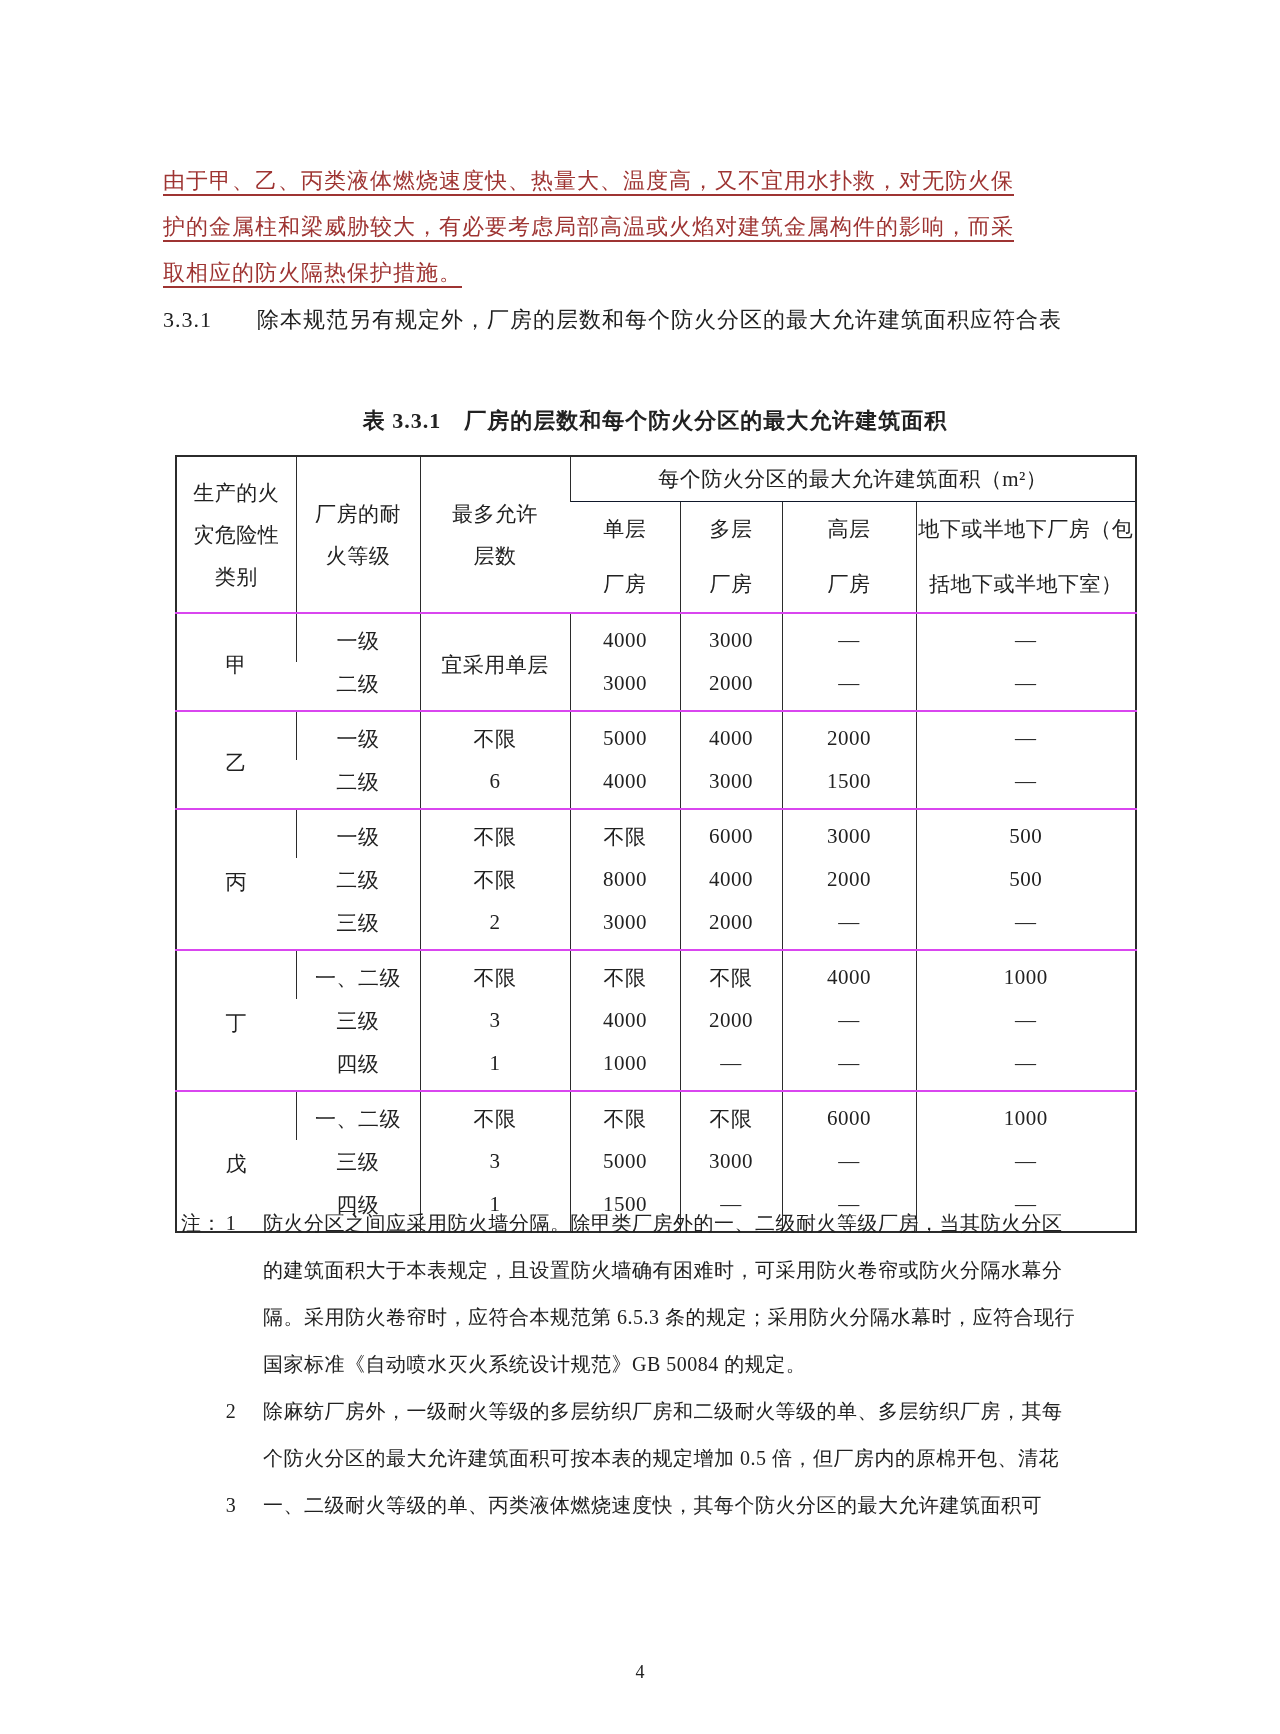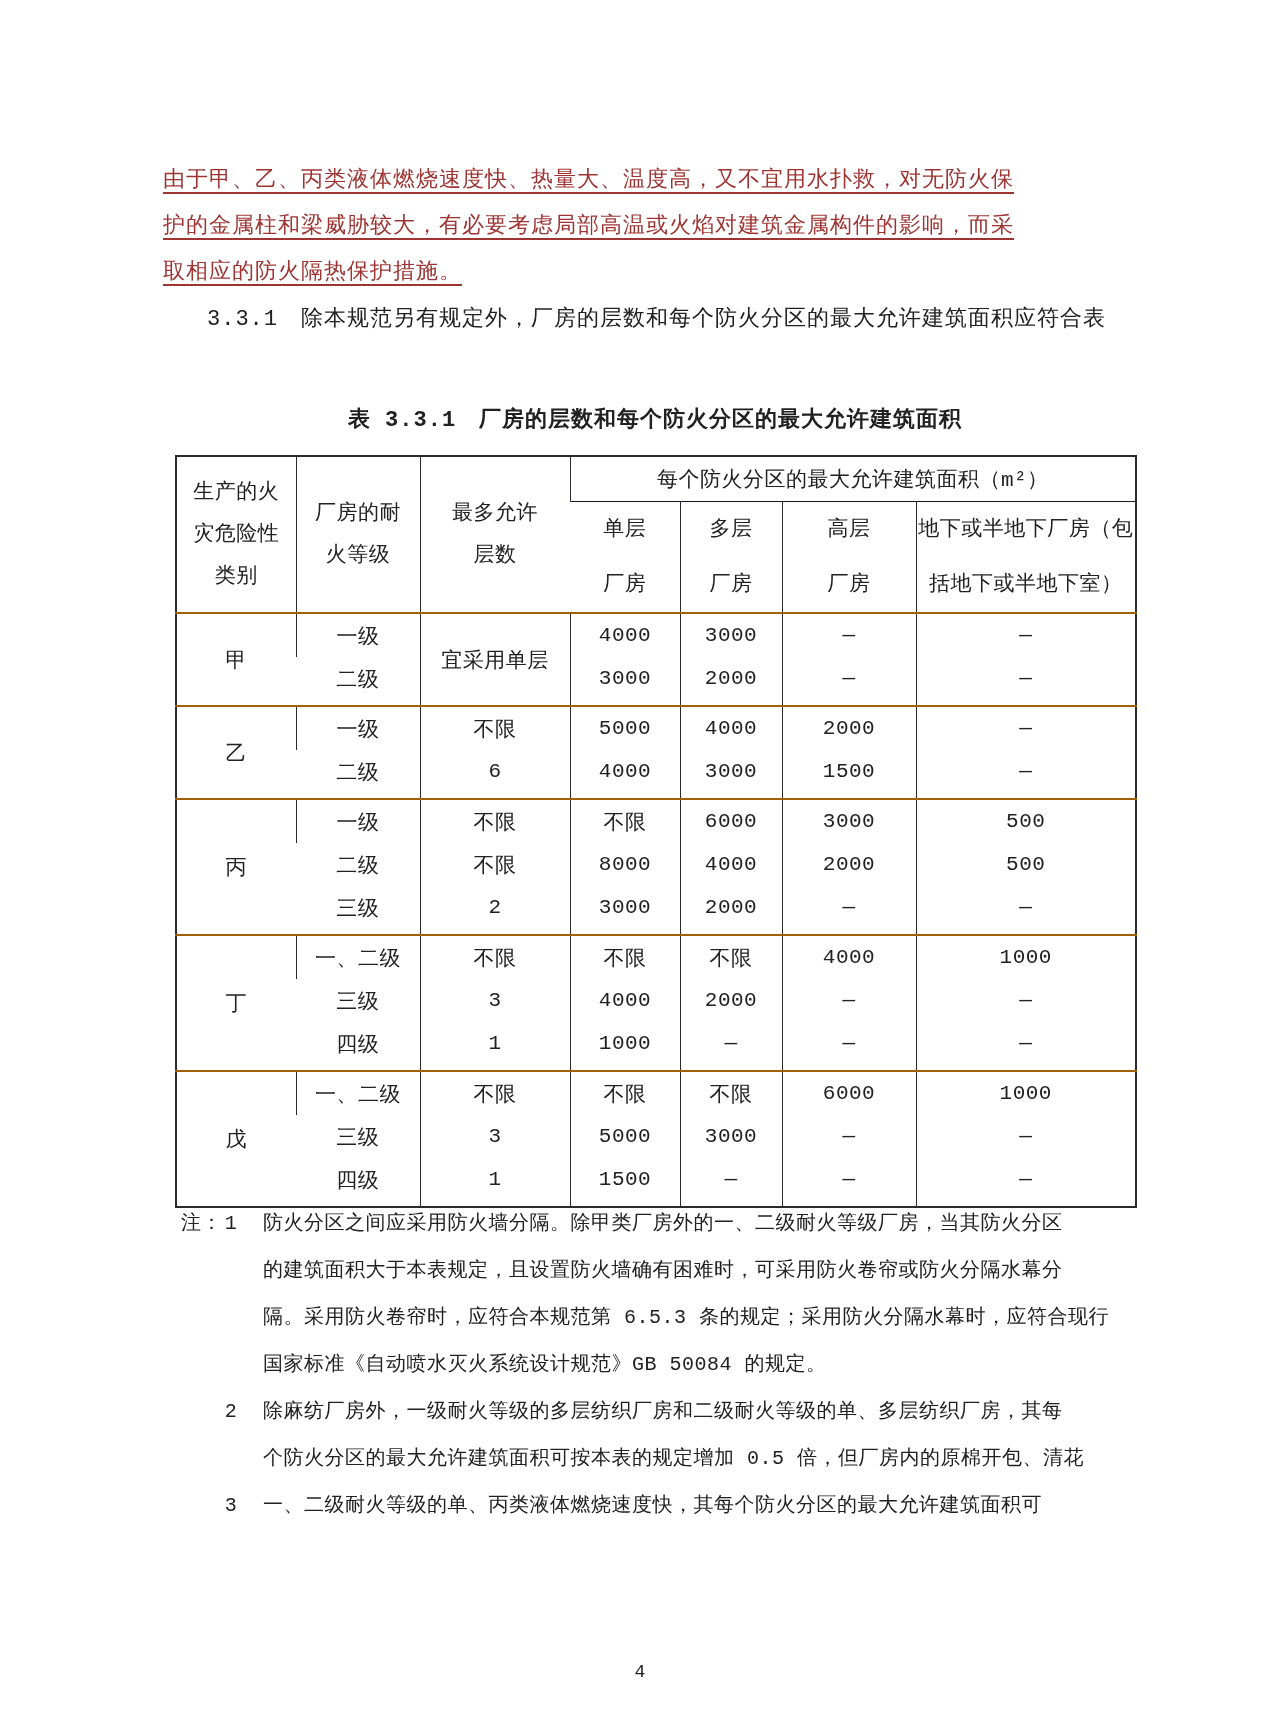--- a/index.html
+++ b/index.html
@@ -1,40 +1,40 @@
 <!DOCTYPE html>
 <html><head>
 <meta charset="utf-8">
 <style>
   html,body { margin:0; padding:0; background:#888; }
   .page {
     position:relative;
     width:1280px; height:1734px;
     margin:0 auto;
     background:#ffffff;
-    font-family:Liberation Mono, monospace;
+    font-family:Liberation Serif, serif;
     color:#212121;
     overflow:hidden;
   }
   
   .red-block {
     position:absolute; left:163px; top:158px; width:980px;
   }
   .red-block .line {
     line-height:46px; font-size:22px;
     color:#9e3432;
     text-decoration:underline;
     text-underline-offset:6px;
     text-decoration-thickness:2px;
     letter-spacing:1px;
   }
   
   .clause { position:absolute; left:163px; top:297px; width:980px; }
   .clause .line { line-height:46px; font-size:22px; letter-spacing:1px; }
-  .clause .cnum { display:inline-block; width:94px;margin-left:44px; }
+  .clause .cnum { display:inline-block; width:94px; }
   
   .tbl-title {
     position:absolute; left:175px; top:406px; width:960px;
     text-align:center; font-size:22px; font-weight:bold;
     line-height:30px; letter-spacing:1px;
   }
   
   .tbl {
     position:absolute; left:175px; top:455px;
     width:960px;
@@ -45,21 +45,21 @@
     border-left:1px solid #2b2b2b;
     text-align:center; vertical-align:middle;
     padding:0; height:43px;
     letter-spacing:0.5px;
   }
   .tbl td:first-child { border-left:none;margin-top:44px; }
   .tbl { border:2px solid #2b2b2b; }
   .tbl tr.h1 td { height:44px; }
   .tbl tr.h2 td { height:86px; border-top:1px solid #0f172a; line-height:55px; white-space:pre-line; }
   .tbl td.hd3 { line-height:42px; white-space:pre-line; }
-  .tbl tr.gf td { border-top:2px solid #a16207; }
+  .tbl tr.gf td { border-top:2px solid #d946ef; padding-top:5px; }
   .tbl tr.gl td { padding-bottom:5px; }
   
   .notes { position:absolute; left:163px; top:1200px; width:980px; font-size:20px; }
   .notes .nline { line-height:47px; letter-spacing:0.5px; }
   .notes .first { position:relative; padding-left:100px; }
   .notes .nlabel { position:absolute; left:18px; top:0; }
   .notes .nnum { position:absolute; left:55px; top:0; width:26px; text-align:center; }
   .notes .cont { padding-left:100px; }
   
   .pagenum {

